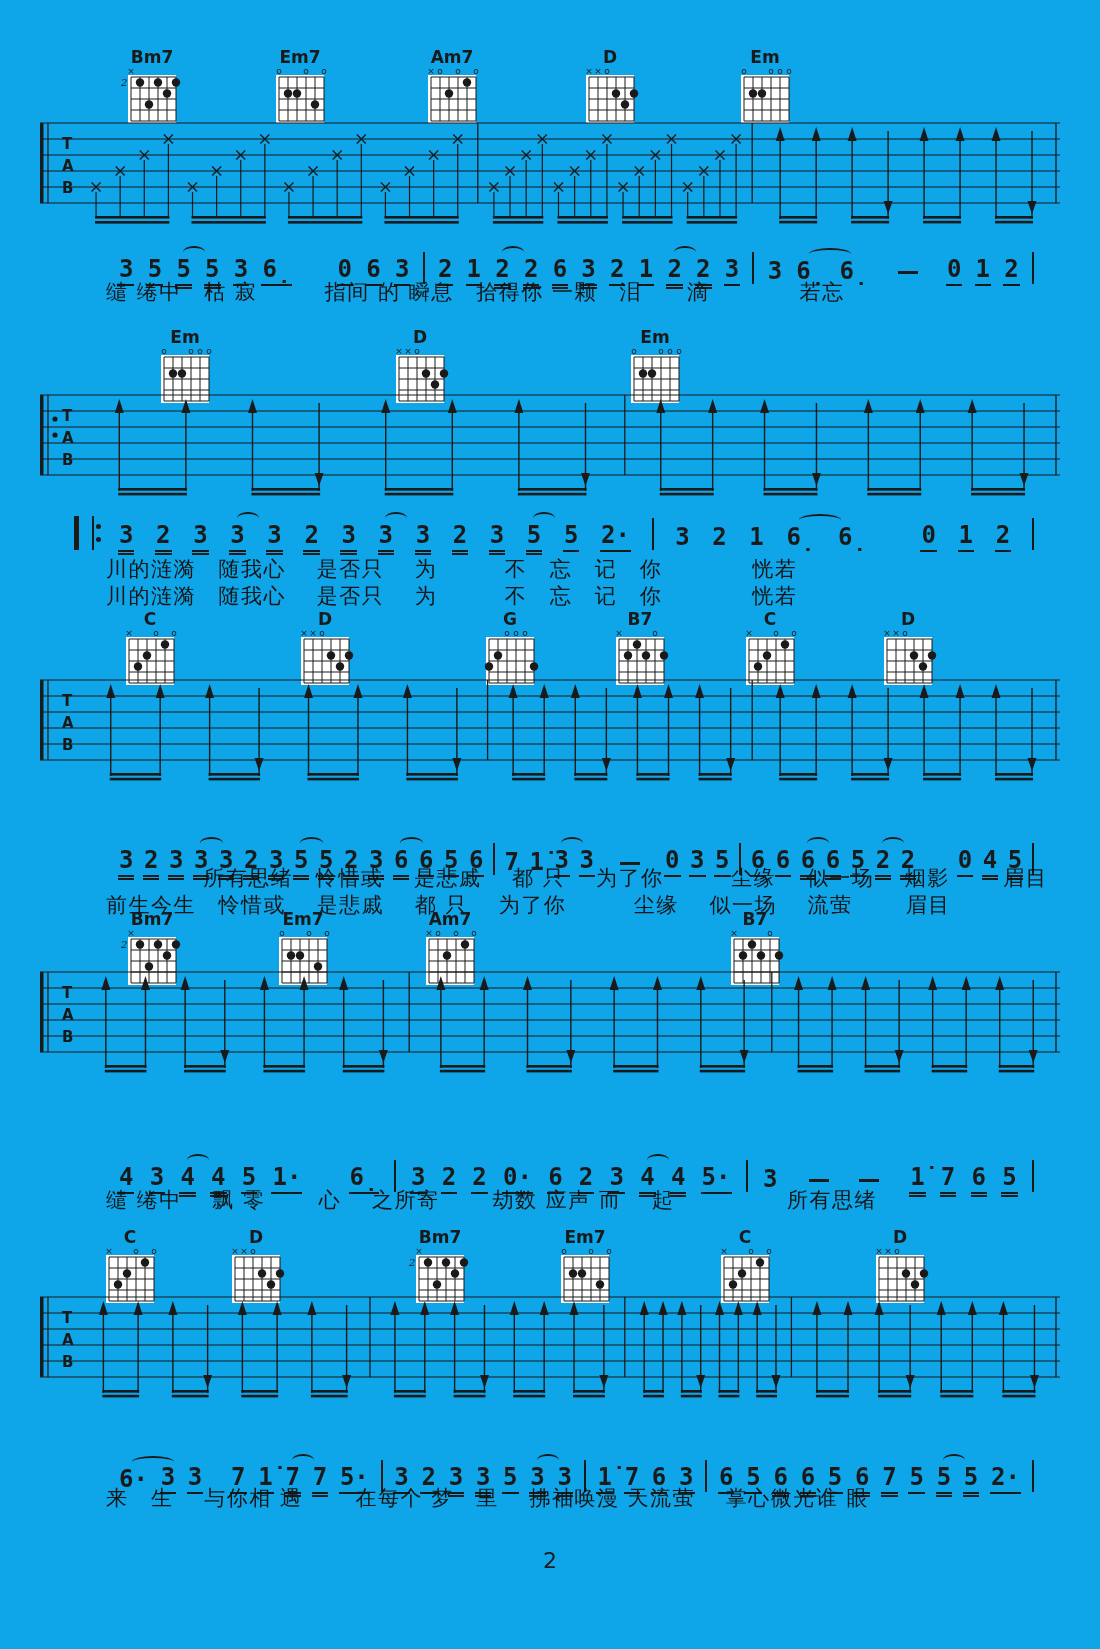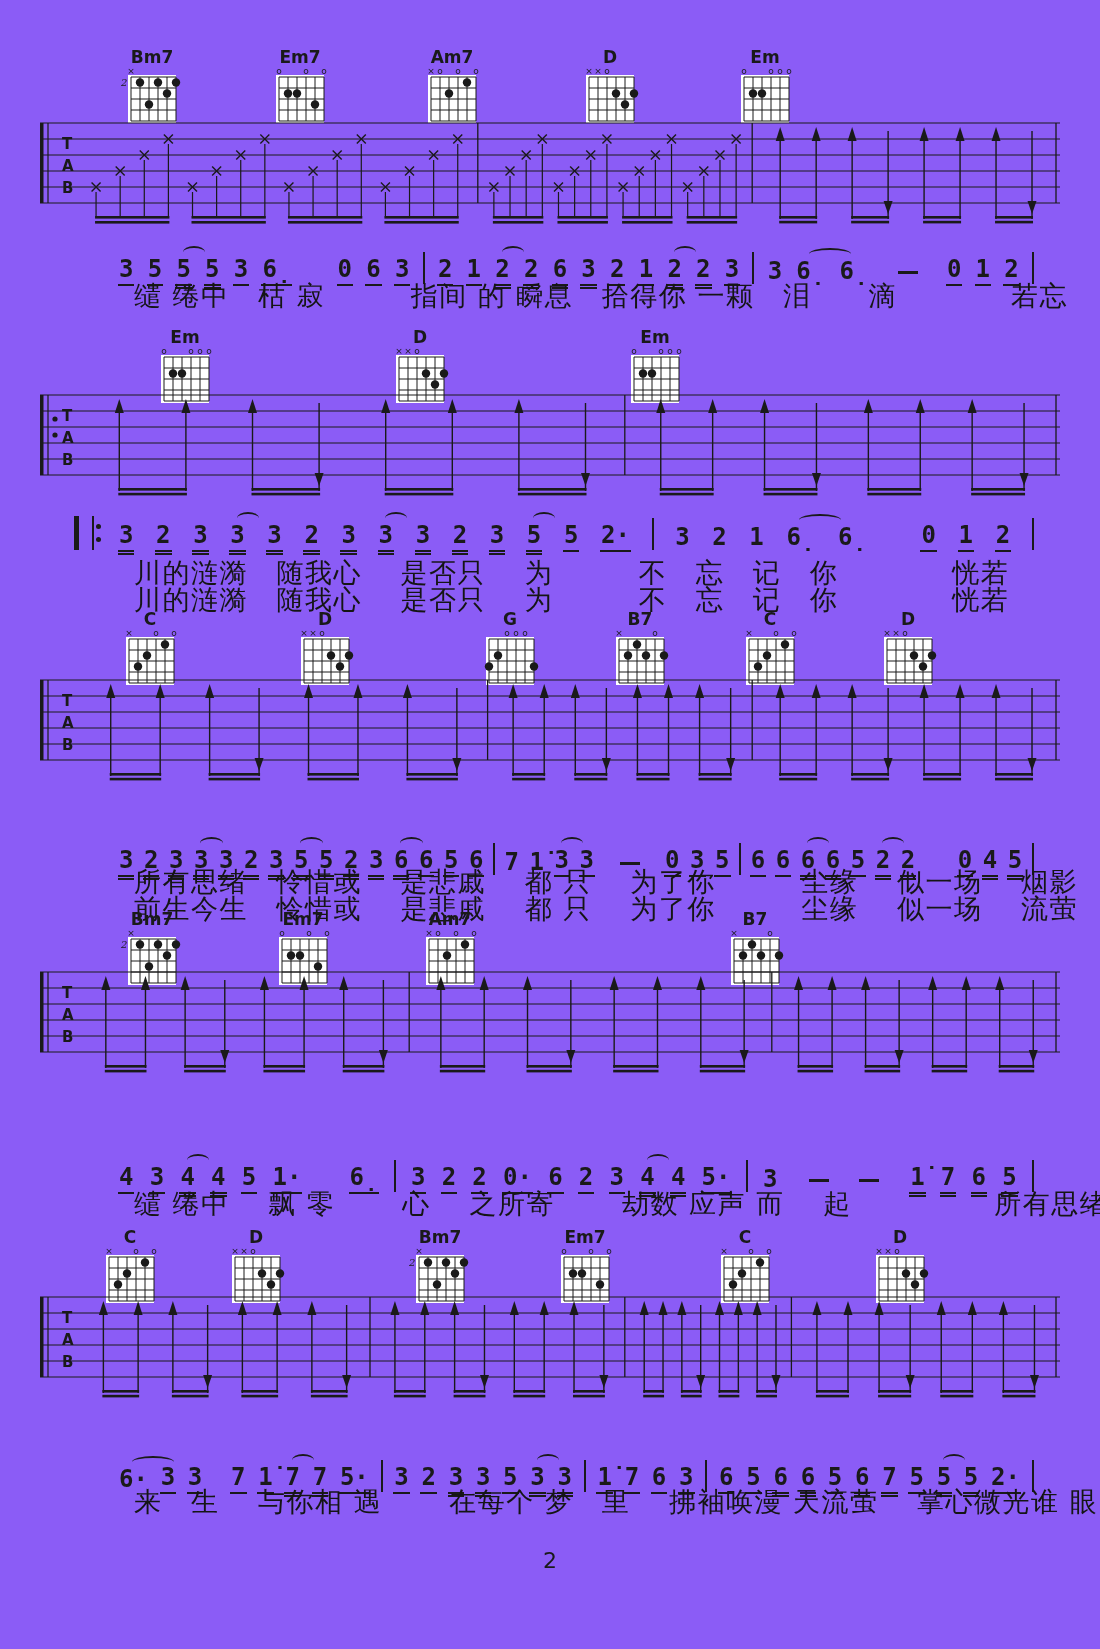--- a/index.html
+++ b/index.html
@@ -1,16 +1,16 @@
 <!DOCTYPE html>
 <html><head>
 <meta charset="utf-8">
 <style>
   html,body{margin:0;padding:0;background:#e8e8e8;}
-  .page{position:relative;width:1100px;height:1649px;background:#8b5cf6;margin:0 auto;
+  .page{position:relative;width:1100px;height:1649px;background:#0ea5e9;margin:0 auto;
         font-family:"DejaVu Sans",sans-serif;color:#1a1a1a;overflow:hidden;}
   .system{position:absolute;left:0;width:1100px;height:320px;}
   .chord{position:absolute;width:64px;text-align:center;}
   .chord .cname{font-size:17px;font-weight:700;line-height:15px;height:15px;
                 font-family:"DejaVu Sans",sans-serif;}
   .staff{position:absolute;left:40px;}
   .melody{position:absolute;left:40px;width:1020px;box-sizing:border-box;
           padding:0 26px 0 78px;display:flex;justify-content:space-between;
           align-items:flex-end;height:46px;}
   .cell{position:relative;font-family:"DejaVu Sans Mono","DejaVu Sans",monospace;
@@ -19,22 +19,22 @@
   .cell.u2{border-bottom:2px solid #1a1a1a;}
   .cell.u2::after{content:"";position:absolute;left:0;right:0;bottom:-5px;height:2px;background:#1a1a1a;}
   .cell.slur::before{content:"";position:absolute;top:-11px;left:45%;width:135%;height:10px;
         border-top:2px solid #1a1a1a;border-radius:100% 100% 0 0;}
   .bartok{width:2px;height:32px;background:#1a1a1a;margin-bottom:2px;}
   .dashtok{width:20px;height:3px;background:#1a1a1a;margin-bottom:12px;}
   .repopen{position:absolute;left:34px;bottom:2px;width:13px;height:34px;
         border-left:5px solid #1a1a1a;border-right:2px solid #1a1a1a;}
   .repopen::after{content:"";position:absolute;right:-9px;top:8px;width:5px;height:5px;
         border-radius:50%;background:#1a1a1a;box-shadow:0 13px 0 #1a1a1a;}
-  .lyr{position:absolute;left:56px;width:1020px;box-sizing:border-box;padding-left:78px;
-       font-size:27px;font-weight:500;letter-spacing:1.5px;white-space:pre;color:#151515;
+  .lyr{position:absolute;left:28px;width:1020px;box-sizing:border-box;padding-left:78px;
+       font-size:21px;font-weight:500;letter-spacing:1.5px;white-space:pre;color:#151515;
        font-family:"DejaVu Sans",sans-serif;}
   .pagenum{position:absolute;left:0;width:1100px;text-align:center;top:1548px;
        font-size:22px;font-weight:500;}
 </style>
 </head>
 <body>
 
 <div class="page">
   <div id="systems">
       <div class="system" style="top: 50px;">

